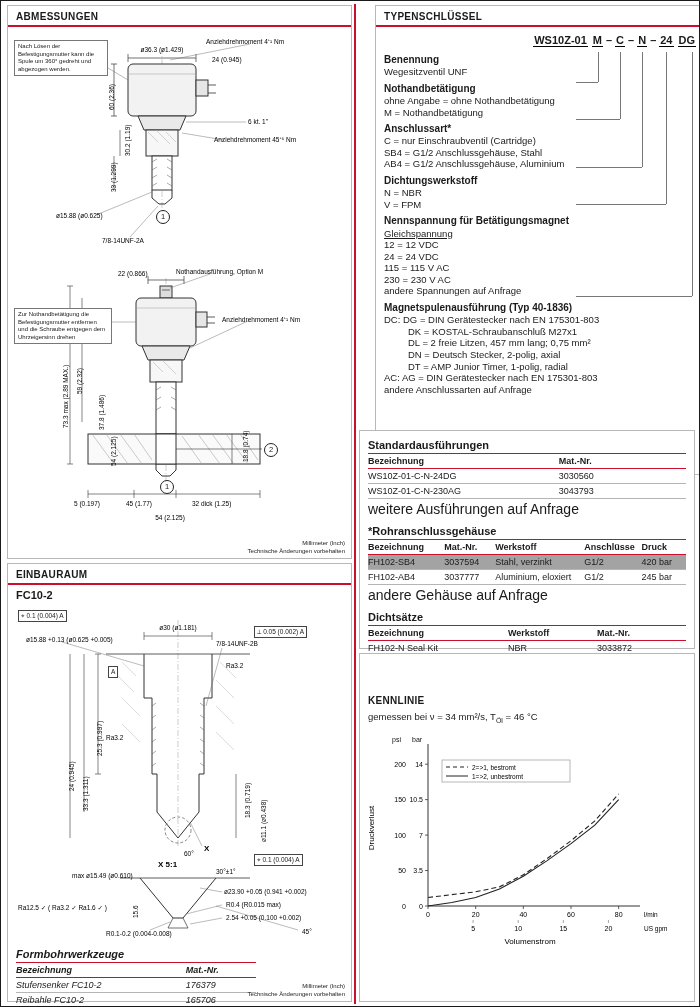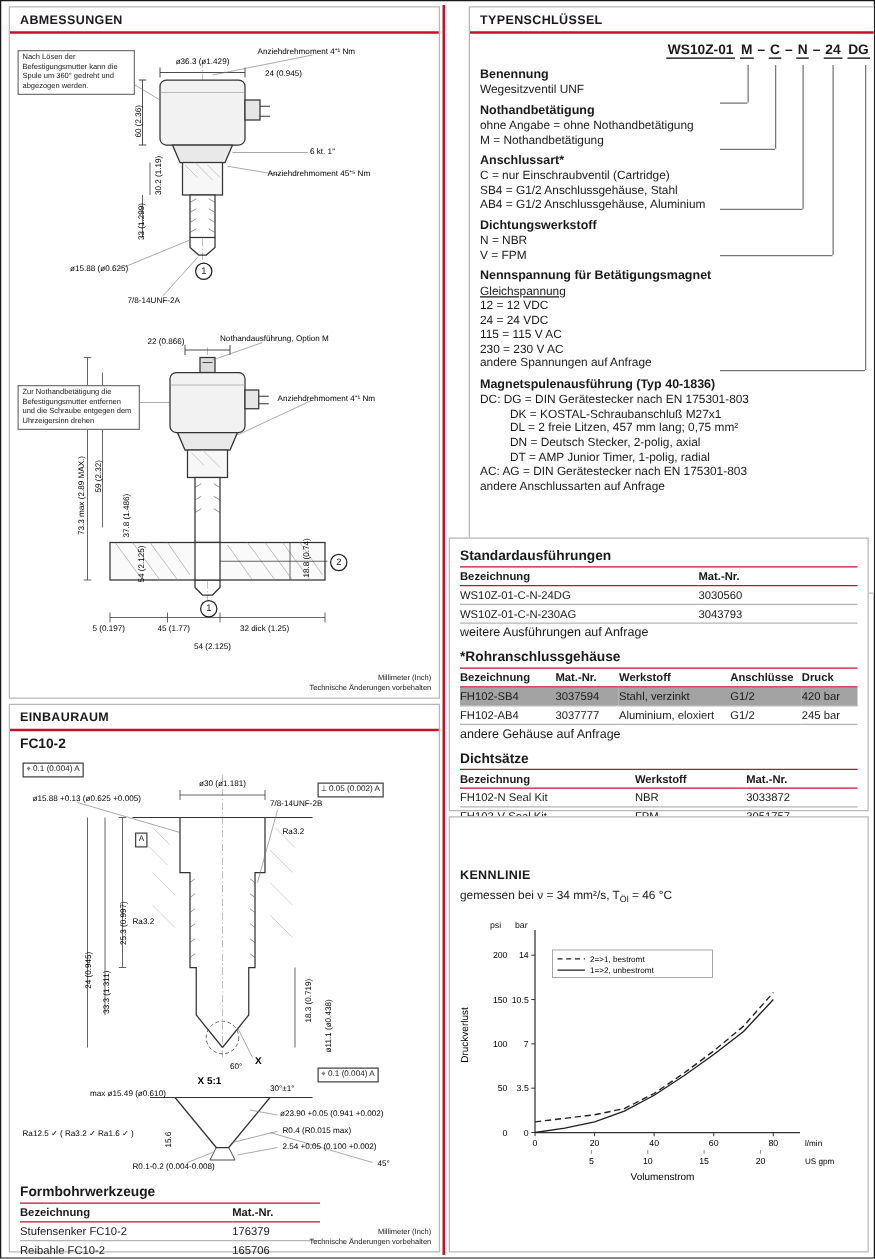--- a/index.html
+++ b/index.html
@@ -33,21 +33,21 @@
   .u-line{text-decoration:underline;}
   .conn{position:absolute;border-left:1px solid #777;width:0;}
   .connh{position:absolute;border-top:1px solid #777;height:0;}
   
   .tbl-block{padding:0 8px;margin-top:8px;}
   .tbl-title{font-weight:bold;font-size:11px;border-bottom:1.6px solid #c8102e;padding-bottom:2px;}
   table{width:100%;border-collapse:collapse;font-size:9px;}
   th{text-align:left;font-weight:bold;padding:2px 4px 2px 0;border-bottom:1.2px solid #c8102e;}
   td{padding:2px 4px 2px 0;border-bottom:0.8px solid #b5b5b5;}
   tr.shade td{background:#a3a3a3;}
-  .tbl-note{font-size:10px;padding:2px 0 0;}
+  .tbl-note{font-size:14px;padding:2px 0 0;}
   .kenn-sub{font-size:9.5px;padding:2px 8px 0;}
   sub{font-size:7px;}
 </style>
 </head>
 <body>
 
 <div class="page">
   <div class="red-divider"></div>
 
   <div class="sec" id="abm" style="left:6px;top:4px;width:345px;height:554px;">
@@ -254,21 +254,21 @@
       <span class="dim" style="left:206px;top:262px;">30°±1°</span>
       <span class="tolbox" style="left:244px;top:248px;">⌖ 0.1 (0.004) A</span>
       <span class="dim" style="left:214px;top:282px;">ø23.90 +0.05 (0.941 +0.002)</span>
       <span class="dim" style="left:216px;top:295px;">R0.4 (R0.015 max)</span>
       <span class="dim" style="left:216px;top:308px;">2.54 +0.05 (0.100 +0.002)</span>
       <span class="dim" style="left:96px;top:324px;">R0.1-0.2 (0.004-0.008)</span>
       <span class="dim" style="left:292px;top:322px;">45°</span>
       <span class="dim" style="left:8px;top:298px;">Ra12.5 ✓ ( Ra3.2 ✓  Ra1.6 ✓ )</span>
     </div>
 
-    <div class="tbl-block" style="position:absolute;left:0;top:376px;width:240px;">
+    <div class="tbl-block" style="position:absolute;left:0;top:376px;width:240px;font-style:italic;">
       <div class="tbl-title">Formbohrwerkzeuge</div>
       <table>
         <thead>
             <tr>
           <th>Bezeichnung</th>
           <th>Mat.-Nr.</th>
         </tr>
           </thead>
         <tbody>
           <tr>

